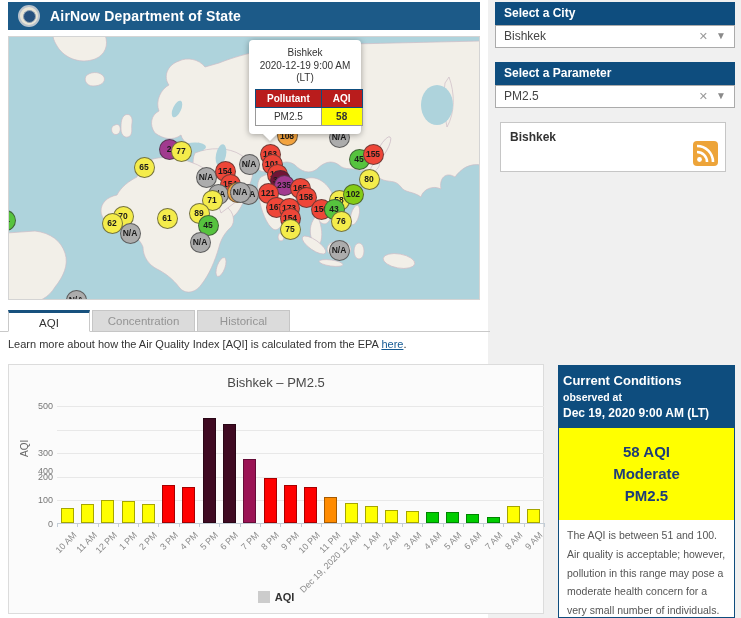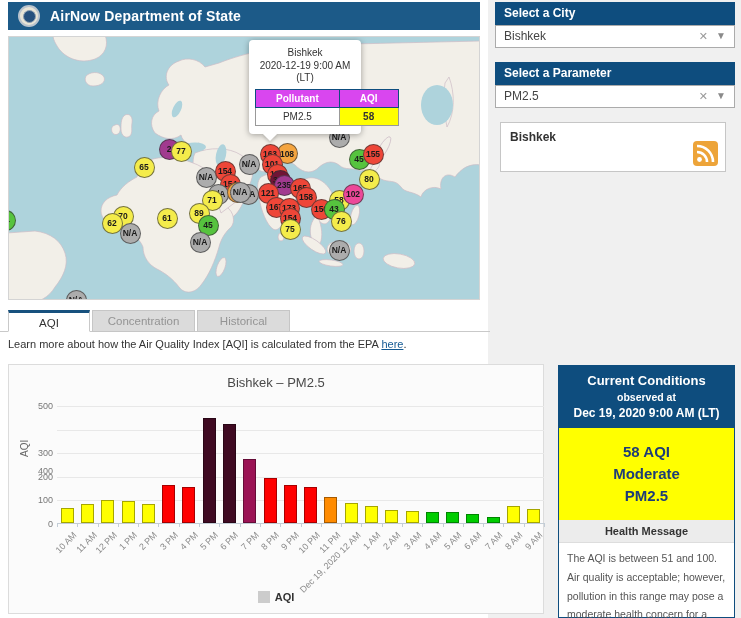--- a/index.html
+++ b/index.html
@@ -25,21 +25,21 @@
   .marker-layer { position:absolute; left:0; top:0; width:100%; height:100%; }
   .marker { position:absolute; width:21px; height:21px; border-radius:50%;
     border:1px solid rgba(50,50,50,.65); display:flex; align-items:center; justify-content:center;
     font-size:8.5px; font-weight:bold; color:#1a1a1a; cursor:pointer; }
   .popup { position:absolute; left:240px; top:3px; width:112px; background:#ffffff;
     border-radius:4px; box-shadow:0 1px 6px rgba(0,0,0,.35); padding:7px 6px 8px; z-index:5; }
   .popup-tail { position:absolute; left:16px; bottom:-5px; width:10px; height:10px;
     background:#ffffff; transform:rotate(45deg); box-shadow:2px 2px 3px rgba(0,0,0,.15); }
   .popup-city,.popup-dt,.popup-tz { text-align:center; font-size:10px; color:#333; line-height:1.25; }
   .popup table { width:96px; margin:4px auto 0; border-collapse:collapse; font-size:10px; }
-  .popup th { background:#d946ef; color:#fff; font-weight:bold; padding:3px 20px; border:1px solid #0e4d7e; }
+  .popup th { background:#b91c1c; color:#fff; font-weight:bold; padding:3px 11px; border:1px solid #0e4d7e; }
   .popup td { border:1px solid #999; text-align:center; padding:3px 2px; color:#333; }
   .popup td.aqi-cell { background:#ffff00; font-weight:bold; }
 
   
   .tabs-row { position:absolute; left:0; top:310px; width:490px; height:22px; border-bottom:1px solid #c9c9c9; }
   .tab { position:absolute; top:0; height:22px; text-align:center; font-size:11.5px; line-height:21px; cursor:pointer; }
   .tab.active { background:#ffffff; border:1px solid #c9c9c9; border-top:3px solid #17517e;
     border-bottom:1px solid #ffffff; color:#333; }
   .tab.inactive { background:#dbdbdb; border:1px solid #c6c6c6; color:#949494; }
   .learn-more { position:absolute; left:8px; top:338px; width:418px; font-size:11px; color:#333; }
@@ -76,21 +76,21 @@
     border:1px solid #c6c6c6; }
   .feed-city { font-size:12px; font-weight:bold; color:#333; margin:7px 0 0 9px; }
   .rss { position:absolute; right:7px; bottom:5px; width:25px; height:25px; border-radius:4px;
     background:#eda439; cursor:pointer; }
   .rss svg { position:absolute; left:3px; top:3px; }
   .note { position:absolute; left:497px; top:184px; width:238px; font-size:10.5px; color:#4f4f4f; line-height:1.95; }
 
   
   .cc-panel { position:absolute; left:558px; top:365px; width:177px; height:253px;
     border:1px solid #0e4d7e; background:#fff; display:flex; flex-direction:column; }
-  .cc-header { background:#0e4d7e; color:#fff; text-align:center; padding:7px 4px 8px; }
+  .cc-header { background:#0e4d7e; color:#fff; text-align:left; padding:7px 4px 8px; }
   .cc-title { font-size:13px; font-weight:bold; }
   .cc-sub { font-size:10.5px; font-weight:bold; margin-top:3px; }
   .cc-dt { font-size:12px; font-weight:bold; margin-top:3px; }
   .cc-aqi { background:#ffff00; text-align:center; padding:13px 4px 14px; color:#1d3c78; }
   .cc-aqi div { font-size:15px; font-weight:bold; line-height:1.45; }
   .cc-health-title { background:#ececec; text-align:center; font-size:11px; font-weight:bold;
     color:#333; padding:5px 0; border-bottom:1px solid #ddd; }
   .cc-health-body { flex:1; font-size:10.5px; color:#555; line-height:1.78; padding:6px 8px; }
   .cc-footer { height:11px; background:#0e4d7e; }
 </style>
@@ -169,39 +169,39 @@
         <div class="marker" style="left: 192.5px; top: 152.5px; background: rgb(244, 236, 75);">71</div>
         <div class="marker" style="left: 179.5px; top: 165.5px; background: rgb(244, 236, 75);">89</div>
         <div class="marker" style="left: 188.5px; top: 177.5px; background: rgb(86, 195, 62);">45</div>
         <div class="marker" style="left: 103.5px; top: 168.5px; background: rgb(244, 236, 75);">70</div>
         <div class="marker" style="left: 92.5px; top: 175.5px; background: rgb(244, 236, 75);">62</div>
         <div class="marker" style="left: 110.5px; top: 185.5px; background: rgb(172, 172, 172);">N/A</div>
         <div class="marker" style="left: 147.5px; top: 170.5px; background: rgb(244, 236, 75);">61</div>
         <div class="marker" style="left: 180.5px; top: 194.5px; background: rgb(172, 172, 172);">N/A</div>
         <div class="marker" style="left: -14.5px; top: 172.5px; background: rgb(86, 195, 62);">44</div>
         <div class="marker" style="left: 319.5px; top: 89.5px; background: rgb(172, 172, 172);">N/A</div>
-        <div class="marker" style="left: 267.5px; top: 106px; background: rgb(244, 164, 63);">108</div>
+        <div class="marker" style="left: 267.5px; top: 88px; background: rgb(244, 164, 63);">108</div>
         <div class="marker" style="left: 250.5px; top: 106.5px; background: rgb(238, 70, 56);">163</div>
         <div class="marker" style="left: 252.5px; top: 116.5px; background: rgb(238, 70, 56);">101</div>
         <div class="marker" style="left: 229.5px; top: 116.5px; background: rgb(172, 172, 172);">N/A</div>
         <div class="marker" style="left: 257.5px; top: 126.5px; background: rgb(238, 70, 56);">157</div>
         <div class="marker" style="left: 260.5px; top: 132.5px; background: rgb(112, 20, 53);">345</div>
         <div class="marker" style="left: 264.5px; top: 137.5px; background: rgb(161, 58, 143);">235</div>
         <div class="marker" style="left: 280.5px; top: 140.5px; background: rgb(238, 70, 56);">165</div>
         <div class="marker" style="left: 220.5px; top: 144.5px; background: rgb(172, 172, 172);">N/A</div>
         <div class="marker" style="left: 248.5px; top: 145.5px; background: rgb(238, 70, 56);">121</div>
         <div class="marker" style="left: 256.5px; top: 159.5px; background: rgb(238, 70, 56);">167</div>
         <div class="marker" style="left: 269.5px; top: 160.5px; background: rgb(238, 70, 56);">173</div>
         <div class="marker" style="left: 270.5px; top: 170.5px; background: rgb(238, 70, 56);">154</div>
         <div class="marker" style="left: 270.5px; top: 181.5px; background: rgb(244, 236, 75);">75</div>
         <div class="marker" style="left: 286.5px; top: 149.5px; background: rgb(238, 70, 56);">158</div>
         <div class="marker" style="left: 301.5px; top: 161.5px; background: rgb(238, 70, 56);">156</div>
         <div class="marker" style="left: 319.5px; top: 152.5px; background: rgb(244, 236, 75);">58</div>
         <div class="marker" style="left: 314.5px; top: 161.5px; background: rgb(86, 195, 62);">43</div>
-        <div class="marker" style="left: 333.5px; top: 146.5px; background: #ec4899;">102</div>
+        <div class="marker" style="left: 333.5px; top: 146.5px; background: #84cc16;">102</div>
         <div class="marker" style="left: 349.5px; top: 131.5px; background: rgb(244, 236, 75);">80</div>
         <div class="marker" style="left: 339.5px; top: 111.5px; background: rgb(86, 195, 62);">45</div>
         <div class="marker" style="left: 353.5px; top: 106.5px; background: rgb(238, 70, 56);">155</div>
         <div class="marker" style="left: 321.5px; top: 173.5px; background: rgb(244, 236, 75);">76</div>
         <div class="marker" style="left: 319.5px; top: 202.5px; background: rgb(172, 172, 172);">N/A</div>
         <div class="marker" style="left: 56.5px; top: 252.5px; background: rgb(172, 172, 172);">N/A</div>
       </div>
     <div class="popup">
       <div class="popup-tail"></div>
       <div class="popup-city">Bishkek</div>
@@ -400,17 +400,16 @@
     <div class="cc-header">
       <div class="cc-title">Current Conditions</div>
       <div class="cc-sub">observed at</div>
       <div class="cc-dt">Dec 19, 2020 9:00 AM (LT)</div>
     </div>
     <div class="cc-aqi" style="background: rgb(255, 255, 0);">
       <div>58 AQI</div>
       <div>Moderate</div>
       <div>PM2.5</div>
     </div>
-    <div class="cc-health-title">Health Message</div>
     <div class="cc-health-body">The AQI is between 51 and 100. Air quality is acceptable; however, pollution in this range may pose a moderate health concern for a very small number of individuals. People who are unusually sensitive to ozone or particle pollution may experience respiratory symptoms.</div>
     <div class="cc-footer"></div>
   </div>
 </div>
 
 </body></html>

